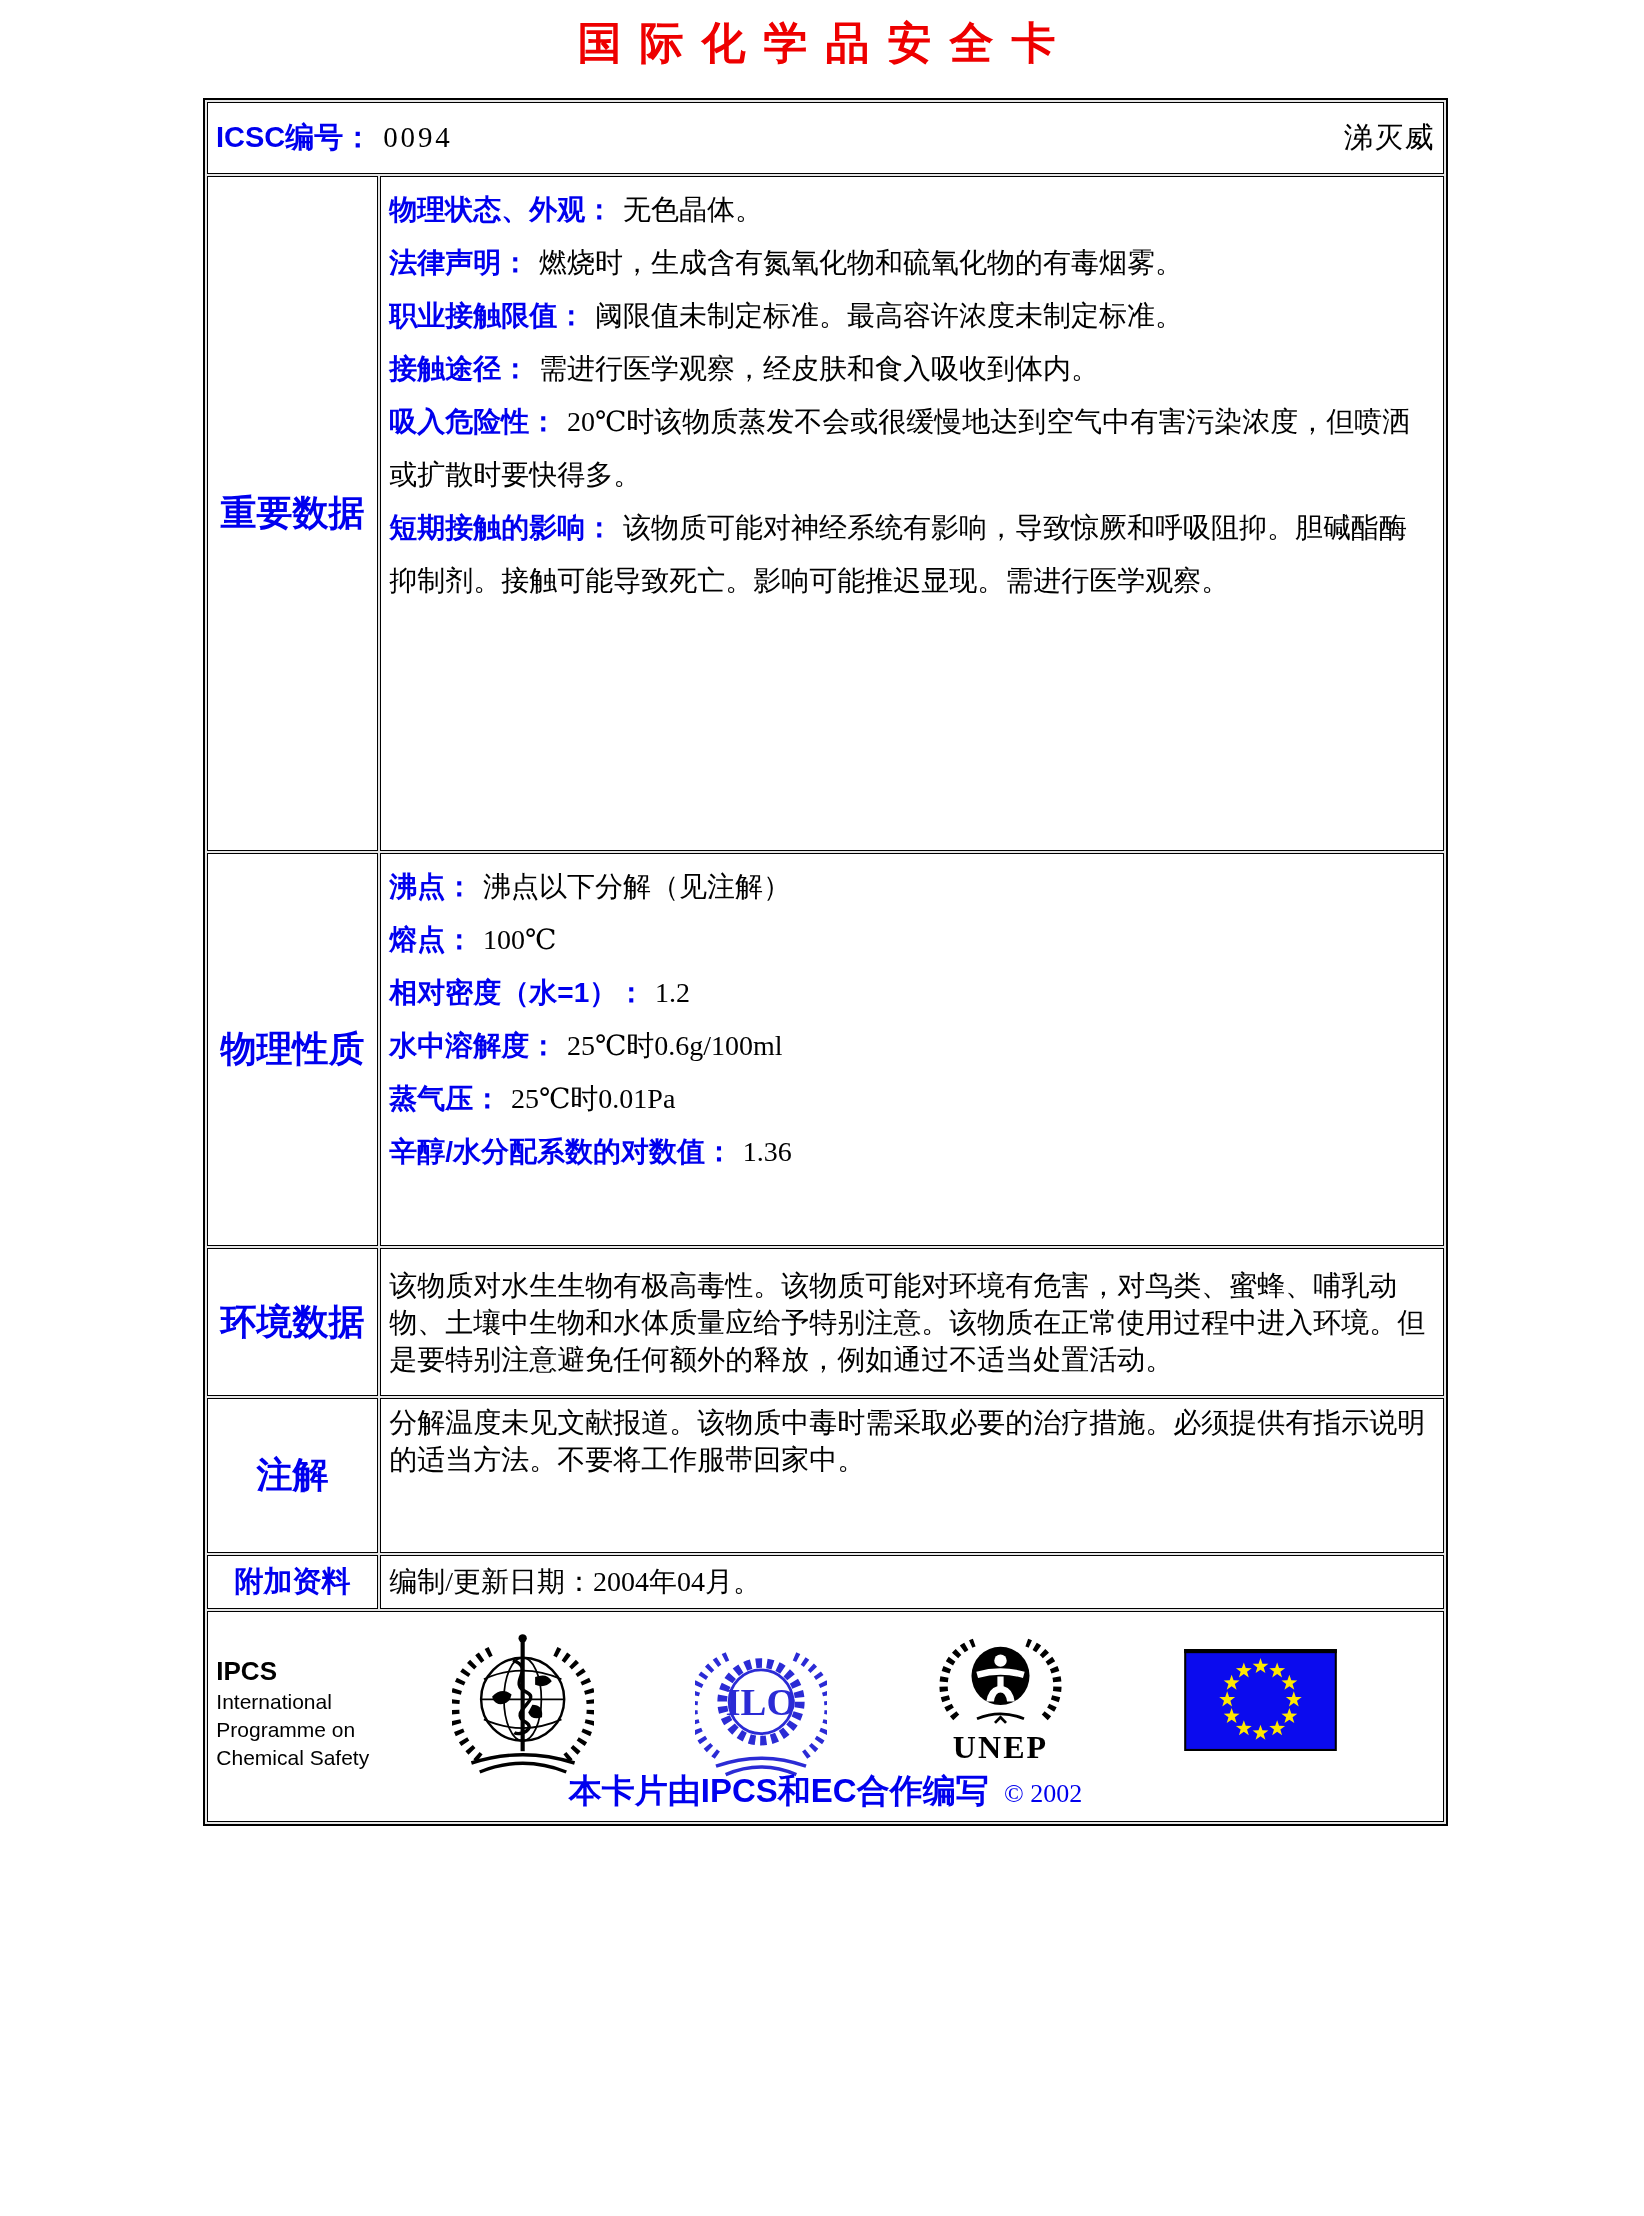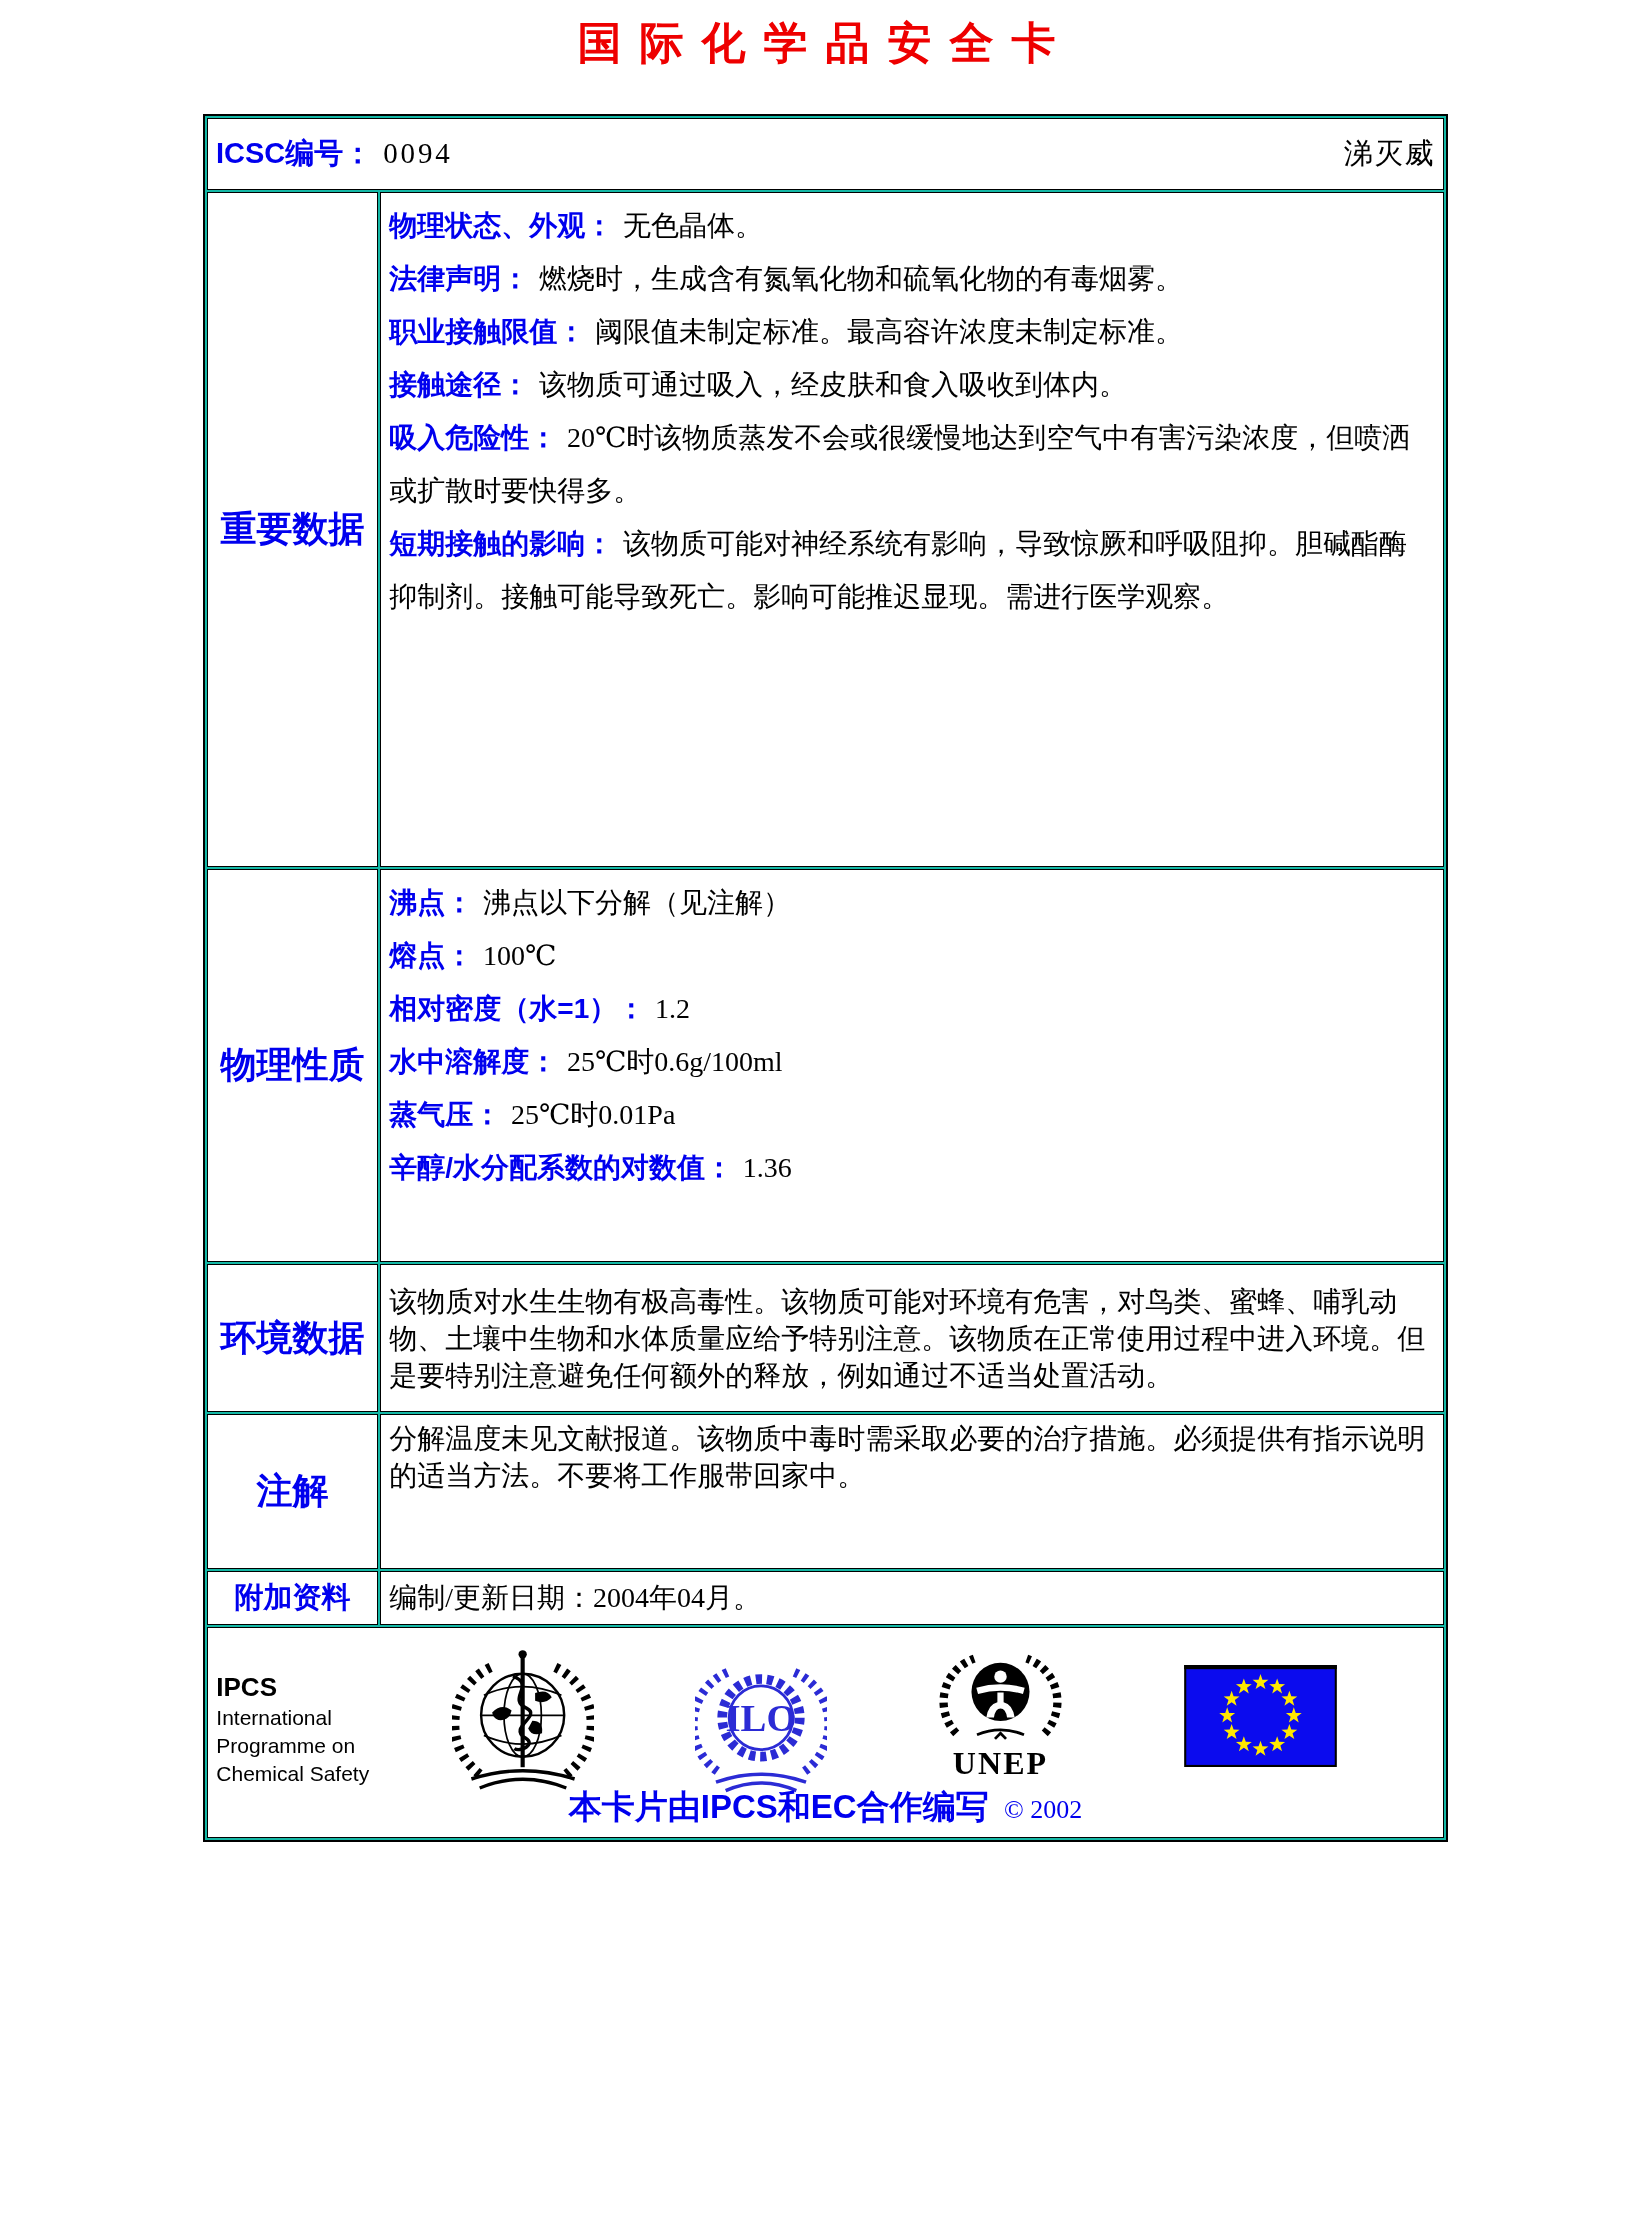--- a/index.html
+++ b/index.html
@@ -7,23 +7,23 @@
     width:1645px;height:2216px;background:#ffffff;position:relative;
     font-family:"Liberation Serif","DejaVu Serif",serif;color:#000;
   }
   .doc{position:absolute;left:203px;top:0;width:1245px;}
   .page-title{
     margin:19.4px 0 0 0;text-align:center;color:#ee0000;
     font-family:"Liberation Sans","DejaVu Sans",sans-serif;
     font-weight:bold;font-size:44px;line-height:47px;letter-spacing:18px;
   }
   table.card{
-    margin-top:48px;width:1245px;table-layout:fixed;
+    margin-top:32px;width:1245px;table-layout:fixed;
     border-collapse:separate;border-spacing:2.8px;
-    border:2.1px solid #000;background:#14b8a6;
+    border:2.1px solid #000;background:#e5e5e5;
   }
   td{border:1.4px solid #000;vertical-align:top;box-sizing:border-box;background:#fff;}
   col.c1{width:171px;}
   .lbl-cell{
     vertical-align:middle;text-align:center;
     color:#0000ee;font-family:"Liberation Sans","DejaVu Sans",sans-serif;
     font-weight:bold;font-size:36px;
   }
   .hdr-cell{height:72px;vertical-align:middle;}
   .hdr-flex{display:flex;justify-content:space-between;align-items:center;padding:0 7px;}
@@ -108,21 +108,21 @@
         <div class="item">
           <span class="inline-label">物理状态、外观：</span><span>无色晶体。</span>
         </div>
         <div class="item">
           <span class="inline-label">法律声明：</span><span>燃烧时，生成含有氮氧化物和硫氧化物的有毒烟雾。</span>
         </div>
         <div class="item">
           <span class="inline-label">职业接触限值：</span><span>阈限值未制定标准。最高容许浓度未制定标准。</span>
         </div>
         <div class="item">
-          <span class="inline-label">接触途径：</span><span>该物质可通过吸入，经皮肤和食入吸收到体内。</span>
+          <span class="inline-label">接触途径：</span><span>需进行医学观察，经皮肤和食入吸收到体内。</span>
         </div>
         <div class="item">
           <span class="inline-label">吸入危险性：</span><span>20℃时该物质蒸发不会或很缓慢地达到空气中有害污染浓度，但喷洒或扩散时要快得多。</span>
         </div>
         <div class="item">
           <span class="inline-label">短期接触的影响：</span><span>该物质可能对神经系统有影响，导致惊厥和呼吸阻抑。胆碱酯酶抑制剂。接触可能导致死亡。影响可能推迟显现。需进行医学观察。</span>
         </div>
       </td>
     </tr>
 

